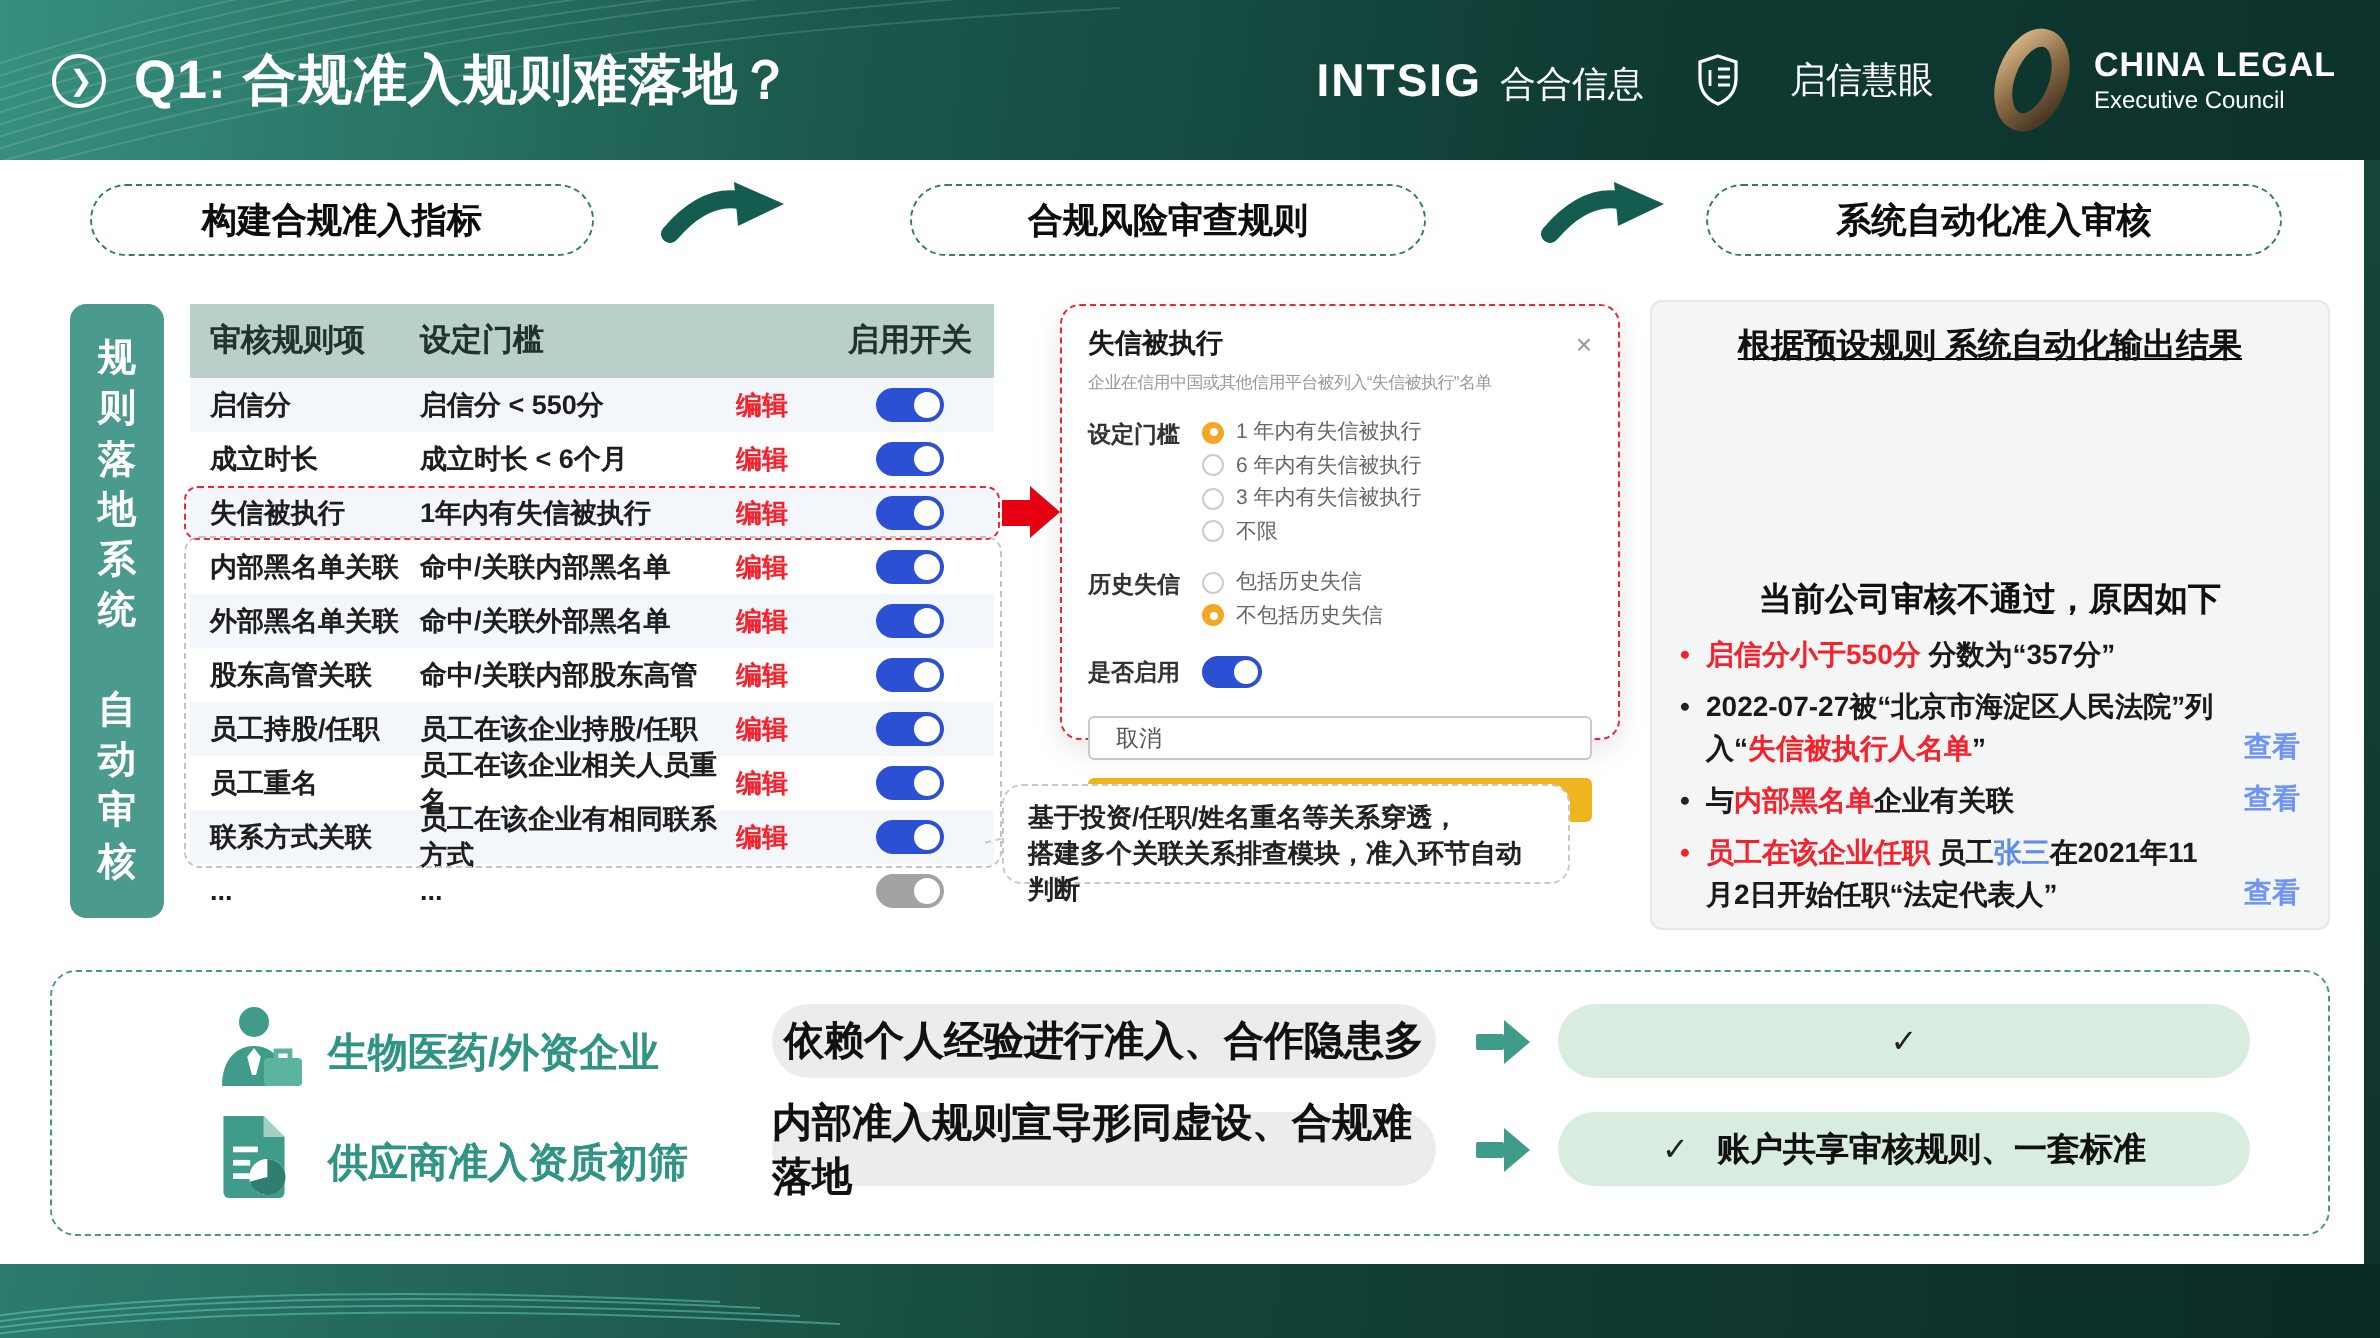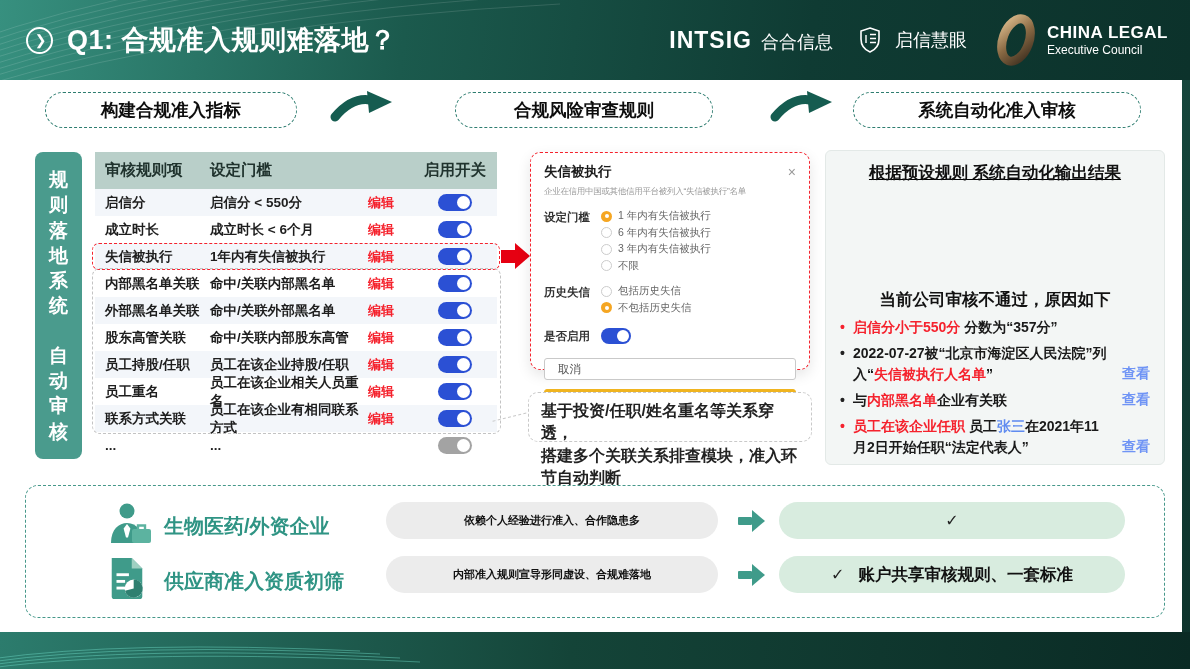--- a/index.html
+++ b/index.html
@@ -17,21 +17,21 @@
 
   .title-wrap { position:absolute; left:26px; top:0; height:80px; display:flex; align-items:center; gap:14px; }
   .circle-arrow { width:27px; height:27px; border:2.5px solid #fff; border-radius:50%;
     color:#fff; font-size:14px; font-weight:bold; display:flex; align-items:center; justify-content:center; padding-left:2px; }
   .slide-title { color:#fff; font-size:27px; font-weight:800; letter-spacing:.5px; }
 
   .logos { position:absolute; right:22px; top:0; height:80px; display:flex; align-items:center; gap:26px; color:#fff; }
   .logo-intsig { display:flex; align-items:baseline; gap:9px; }
   .logo-intsig .en { font-size:23px; font-weight:800; letter-spacing:1px; }
   .logo-intsig .cn { font-size:18px; font-weight:500; }
-  .logo-qixin { display:flex; align-items:center; gap:14px; font-size:18px; font-weight:500; }
+  .logo-qixin { display:flex; align-items:center; gap:25px; font-size:18px; font-weight:500; }
   .logo-cl { display:flex; align-items:center; gap:8px; }
   .logo-cl .txt .l1 { font-size:17px; font-weight:800; letter-spacing:.5px; }
   .logo-cl .txt .l2 { font-size:12px; }
 
   
   .pill { position:absolute; top:92px; height:36px; border:1.6px dashed #2e7d70; border-radius:18px;
     background:#fff; display:flex; align-items:center; justify-content:center;
     font-size:17.5px; font-weight:700; color:#0d0d0d; }
   .pill.p1 { left:45px;  width:252px; }
   .pill.p2 { left:455px; width:258px; }
@@ -88,23 +88,23 @@
   .radio { width:11px; height:11px; border-radius:50%; border:1px solid #ccc; background:#fff; flex:none; position:relative; }
   .radio.sel { border:none; background:#f5a623; }
   .radio.sel::after { content:""; position:absolute; left:3.5px; top:3.5px; width:4px; height:4px; border-radius:50%; background:#fff; }
   .pp-enable { display:flex; align-items:center; margin-top:13px; }
   .pp-enable .g-label { width:57px; font-size:11.5px; font-weight:800; color:#333; }
   .pp-btns { display:flex; justify-content:flex-end; gap:9px; margin-top:14px;flex-direction:column; }
   .btn { height:22px; padding:0 13px; font-size:11.5px; border-radius:3px; display:flex; align-items:center; }
   .btn.cancel { background:#fff; border:1px solid #c9c9c9; color:#555; }
   .btn.ok { background:#f0b41f; border:1px solid #f0b41f; color:#5c3a00; font-weight:700; }
 
-  .note-box { position:absolute; left:528px; top:392px; width:284px; height:50px;
+  .note-box { position:absolute; left:501px; top:392px; width:284px; height:50px;
     border:1.5px dashed #c9c9c9; border-radius:10px; background:#fff;
-    padding:7px 12px; font-size:16px; font-weight:700; color:#222; line-height:1.4; }
+    padding:7px 12px; font-size:13px; font-weight:700; color:#222; line-height:1.4; }
   .note-link { position:absolute; left:492px; top:416px; width:40px; border-top:1.5px dashed #c9c9c9;
     transform:rotate(-14deg); }
 
   
   .result { position:absolute; left:825px; top:150px; width:340px; height:315px;
     background:#f3f6f5; border:1px solid #e3e9e7; border-radius:6px;text-decoration:underline; }
   .res-title { text-align:center; margin-top:11px; font-size:16.5px; font-weight:800; color:#111; }
   .stamp { position:absolute; left:50%; top:36px; transform:translateX(-50%);
     width:92px; height:92px; border-radius:50%; background:#e60012;
     display:flex; align-items:center; justify-content:center; }
@@ -122,21 +122,21 @@
   .view { position:absolute; right:6px; bottom:1px; color:#6f94f5; font-size:14px; font-weight:700; cursor:default; }
 
   
   .app-section { position:absolute; left:25px; top:485px; width:1140px; height:133px;
     border:1.6px dashed #46988a; border-radius:13px; background:#fff; }
   .app-icon { position:absolute; left:80px; }
   .app-icon.r1 { top:16px; } .app-icon.r2 { top:70px; }
   .app-label { position:absolute; left:138px; font-size:20px; font-weight:800; color:#2f9484; }
   .app-label.r1 { top:27px; } .app-label.r2 { top:82px; }
   .g-pill { position:absolute; left:360px; width:332px; height:37px; border-radius:18.5px; background:#ececec;
-    display:flex; align-items:center; justify-content:center; font-size:11px; font-weight:800; color:#111; }
+    display:flex; align-items:center; justify-content:center; font-size:20px; font-weight:800; color:#111; }
   .g-pill.r1 { top:16px; } .g-pill.r2 { top:70px; }
   .barrow { position:absolute; left:712px; width:27px; height:22px; }
   .barrow.r1 { top:24px; } .barrow.r2 { top:78px; }
   .barrow::before { content:""; position:absolute; left:0; top:7px; width:14px; height:8px; background:#3f9b8a; border-radius:1px; }
   .barrow::after { content:""; position:absolute; left:14px; top:0; width:0; height:0;
     border-left:13px solid #3f9b8a; border-top:11px solid transparent; border-bottom:11px solid transparent; }
   .ok-pill { position:absolute; left:753px; width:346px; height:37px; border-radius:18.5px; background:#d8ecdf;
     display:flex; align-items:center; justify-content:center; gap:14px;
     font-size:16.5px; font-weight:800; color:#111; }
   .ok-pill.r1 { top:16px; } .ok-pill.r2 { top:70px; }

